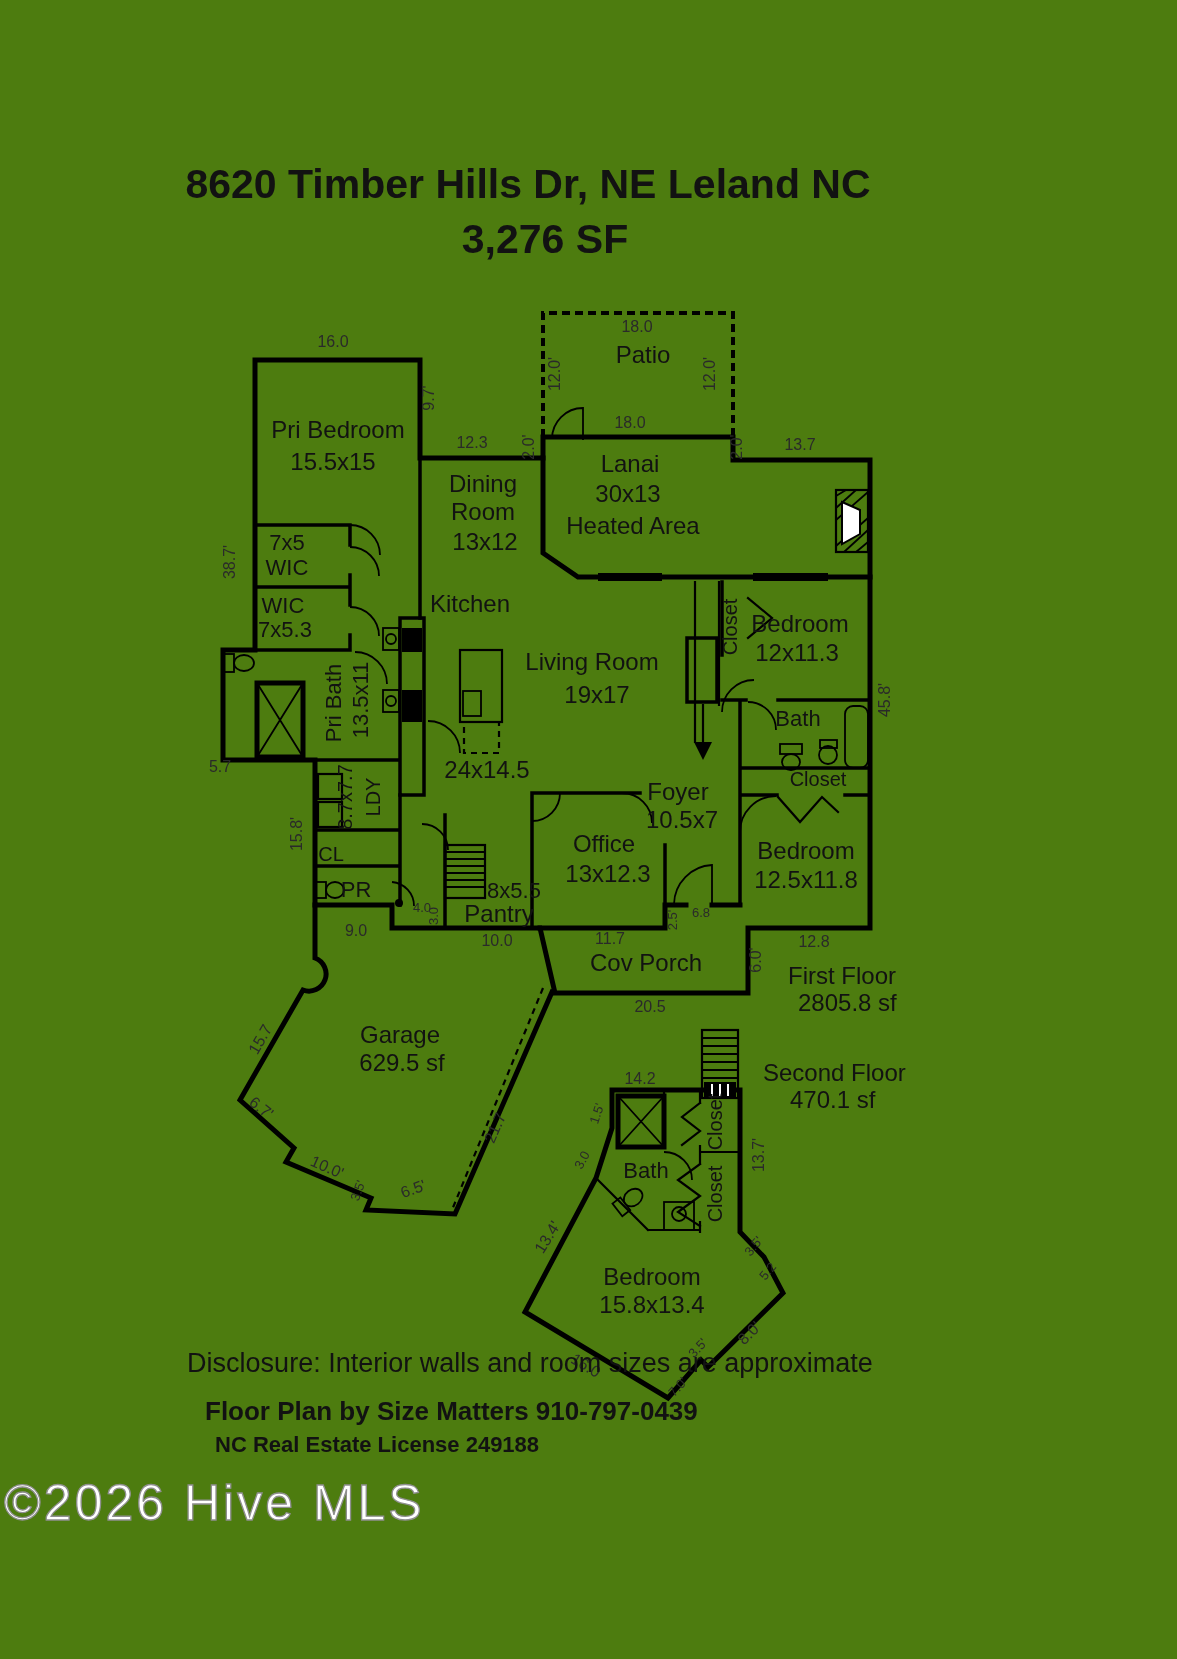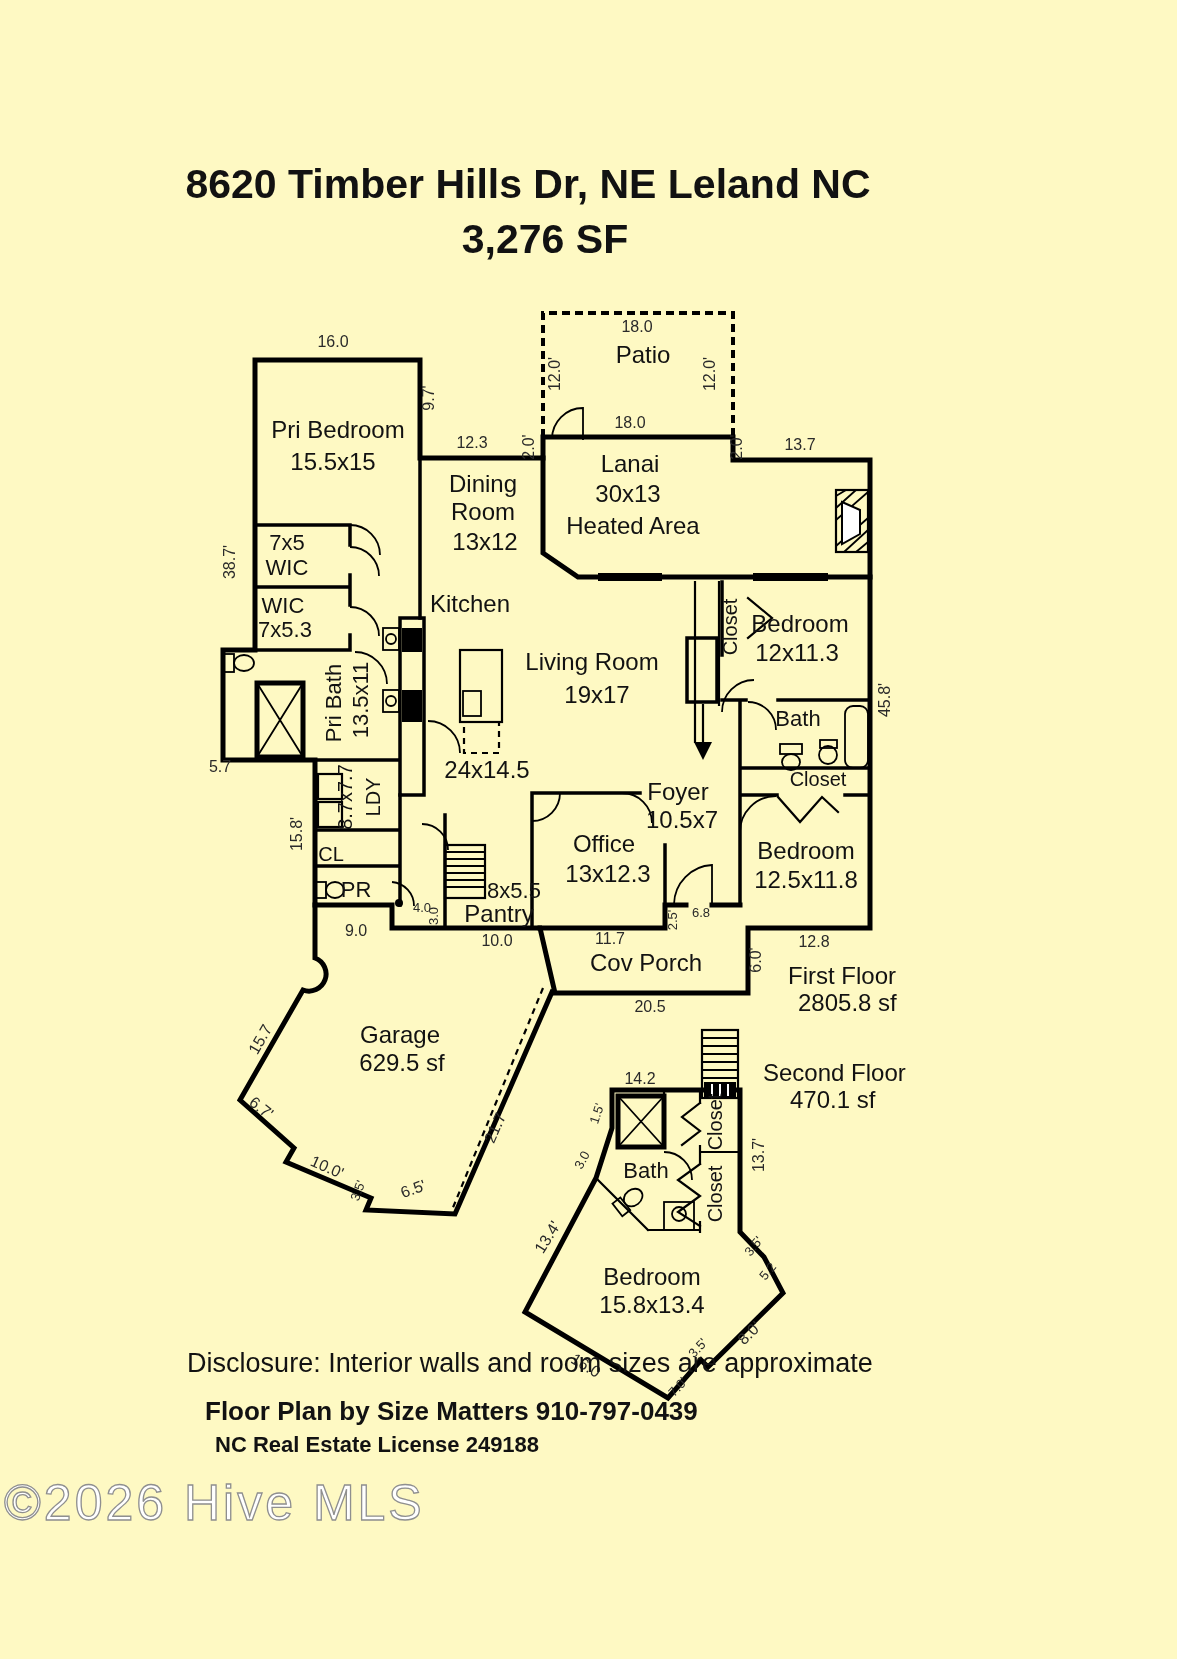--- a/index.html
+++ b/index.html
@@ -1,16 +1,16 @@
 <!DOCTYPE html>
 <html><head>
 <meta charset="utf-8">
 <style>
   html,body{margin:0;padding:0;background:#ffffff;}
-  .page{position:relative;width:1177px;height:1659px;background:#fef9c3;overflow:hidden;
+  .page{position:relative;width:1177px;height:1659px;background:#4d7c0f;overflow:hidden;
         font-family:"Liberation Sans", sans-serif;}
   svg{position:absolute;left:0;top:0;}
   text{fill:#121212;font-family:"Liberation Sans", sans-serif;}
   .ttl{font-size:41px;font-weight:bold;}
   .rm{font-size:24px;}
   .rm2{font-size:22px;}
   .rm3{font-size:20px;}
   .dim{font-size:16px;fill:#2a2a2a;}
   .dimsm{font-size:13px;fill:#2a2a2a;}
   .sum{font-size:24px;}

